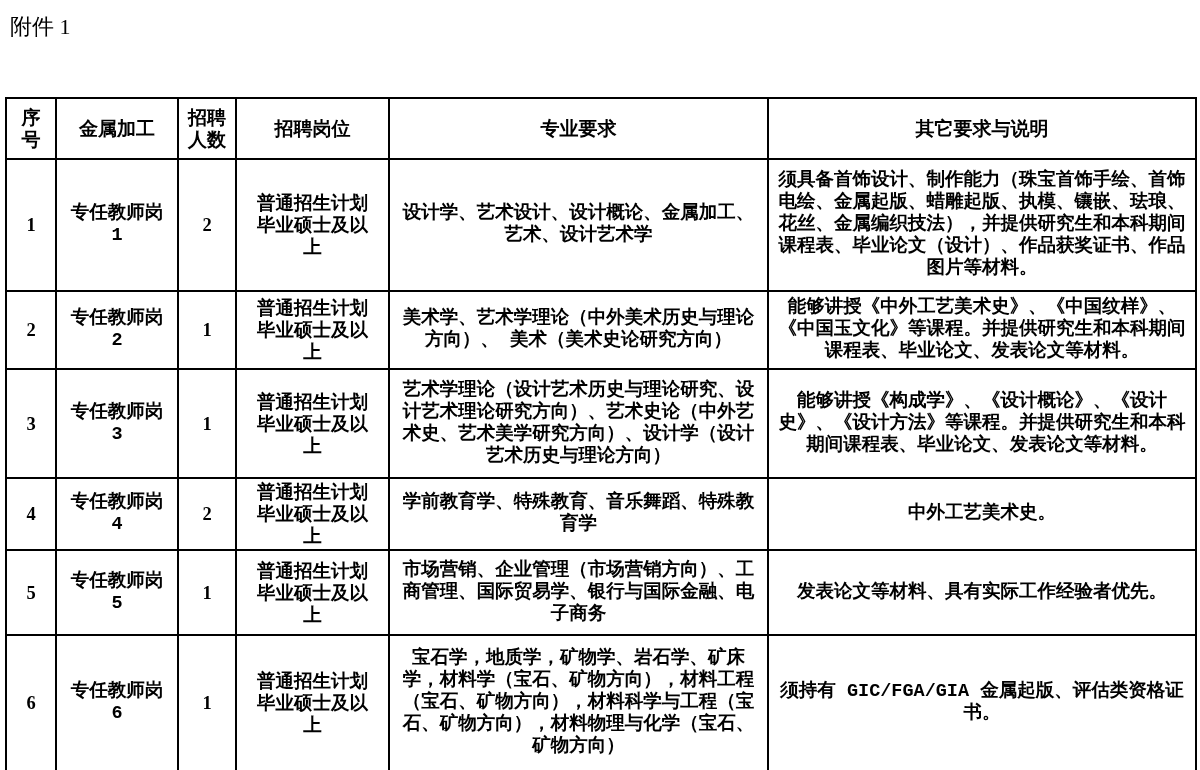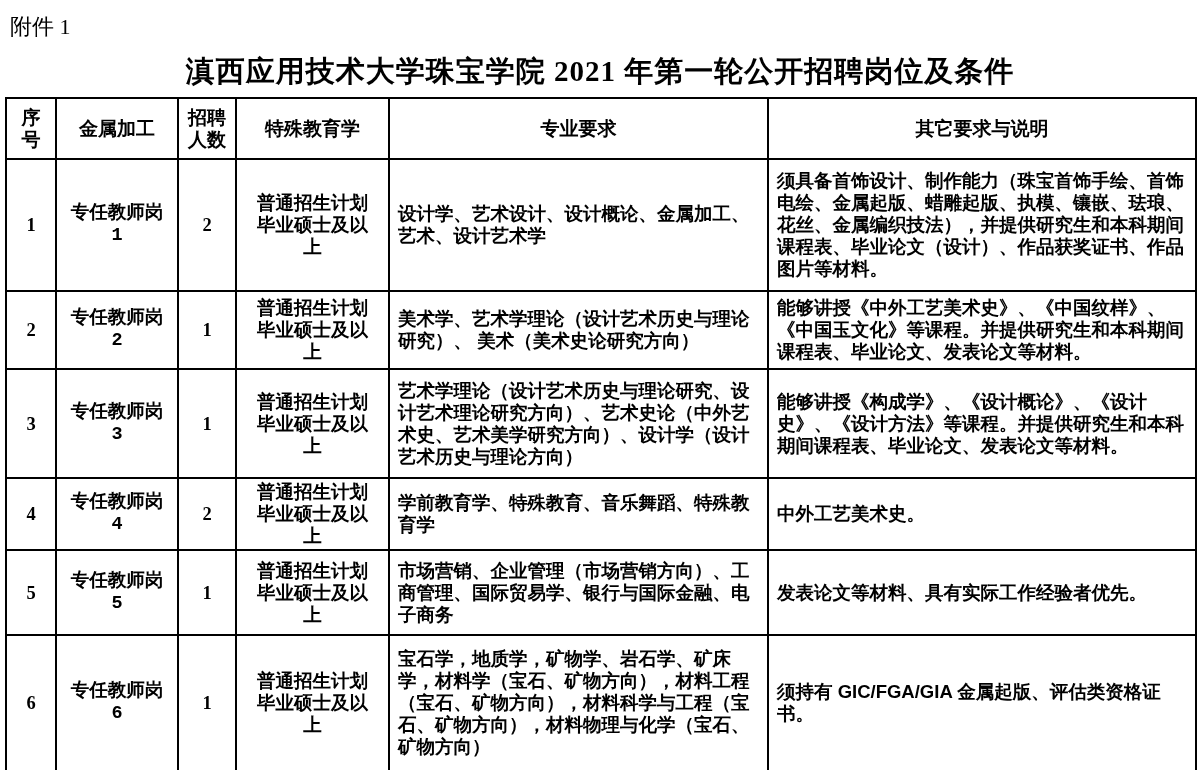--- a/index.html
+++ b/index.html
@@ -85,49 +85,49 @@
   }
   td.c-pos {
     text-align: center;
     font-family: Liberation Mono, monospace;
   }
   td.c-edu {
     text-align: center;
     padding: 2px 4px;
   }
   td.c-major, td.c-other {
-    text-align: left;
+    text-align: center;
+    font-family: Liberation Mono, monospace;
   }
 </style>
 </head>
 <body>
 
 <div class="page">
 
   <div class="attachment">附件 1</div>
 
-  <h1 class="doc-title">滇西应用技术大学珠宝学院 2021 年第一轮公开招聘岗位及条件</h1>
 
   <table class="recruit">
     <colgroup>
       <col class="w-no">
       <col class="w-pos">
       <col class="w-count">
       <col class="w-edu">
       <col class="w-major">
       <col class="w-other">
     </colgroup>
     <thead>
       <tr class="hdr">
         <th>序
 号</th>
         <th>金属加工</th>
         <th>招聘
 人数</th>
-        <th>特殊教育学</th>
+        <th>招聘岗位</th>
         <th>专业要求</th>
         <th>其它要求与说明</th>
       </tr>
     </thead>
     <tbody>
       <tr class="r0">
         <td class="c-no">1</td>
         <td class="c-pos">专任教师岗
 1</td>
         <td class="c-count">2</td>
@@ -138,21 +138,21 @@
         <td class="c-other">须具备首饰设计、制作能力（珠宝首饰手绘、首饰电绘、金属起版、蜡雕起版、执模、镶嵌、珐琅、花丝、金属编织技法），并提供研究生和本科期间课程表、毕业论文（设计）、作品获奖证书、作品图片等材料。</td>
       </tr>
       <tr class="r1">
         <td class="c-no">2</td>
         <td class="c-pos">专任教师岗
 2</td>
         <td class="c-count">1</td>
         <td class="c-edu">普通招生计划
 毕业硕士及以
 上</td>
-        <td class="c-major">美术学、艺术学理论（设计艺术历史与理论研究）、 美术（美术史论研究方向）</td>
+        <td class="c-major">美术学、艺术学理论（中外美术历史与理论方向）、 美术（美术史论研究方向）</td>
         <td class="c-other">能够讲授《中外工艺美术史》、《中国纹样》、《中国玉文化》等课程。并提供研究生和本科期间课程表、毕业论文、发表论文等材料。</td>
       </tr>
       <tr class="r2">
         <td class="c-no">3</td>
         <td class="c-pos">专任教师岗
 3</td>
         <td class="c-count">1</td>
         <td class="c-edu">普通招生计划
 毕业硕士及以
 上</td>

